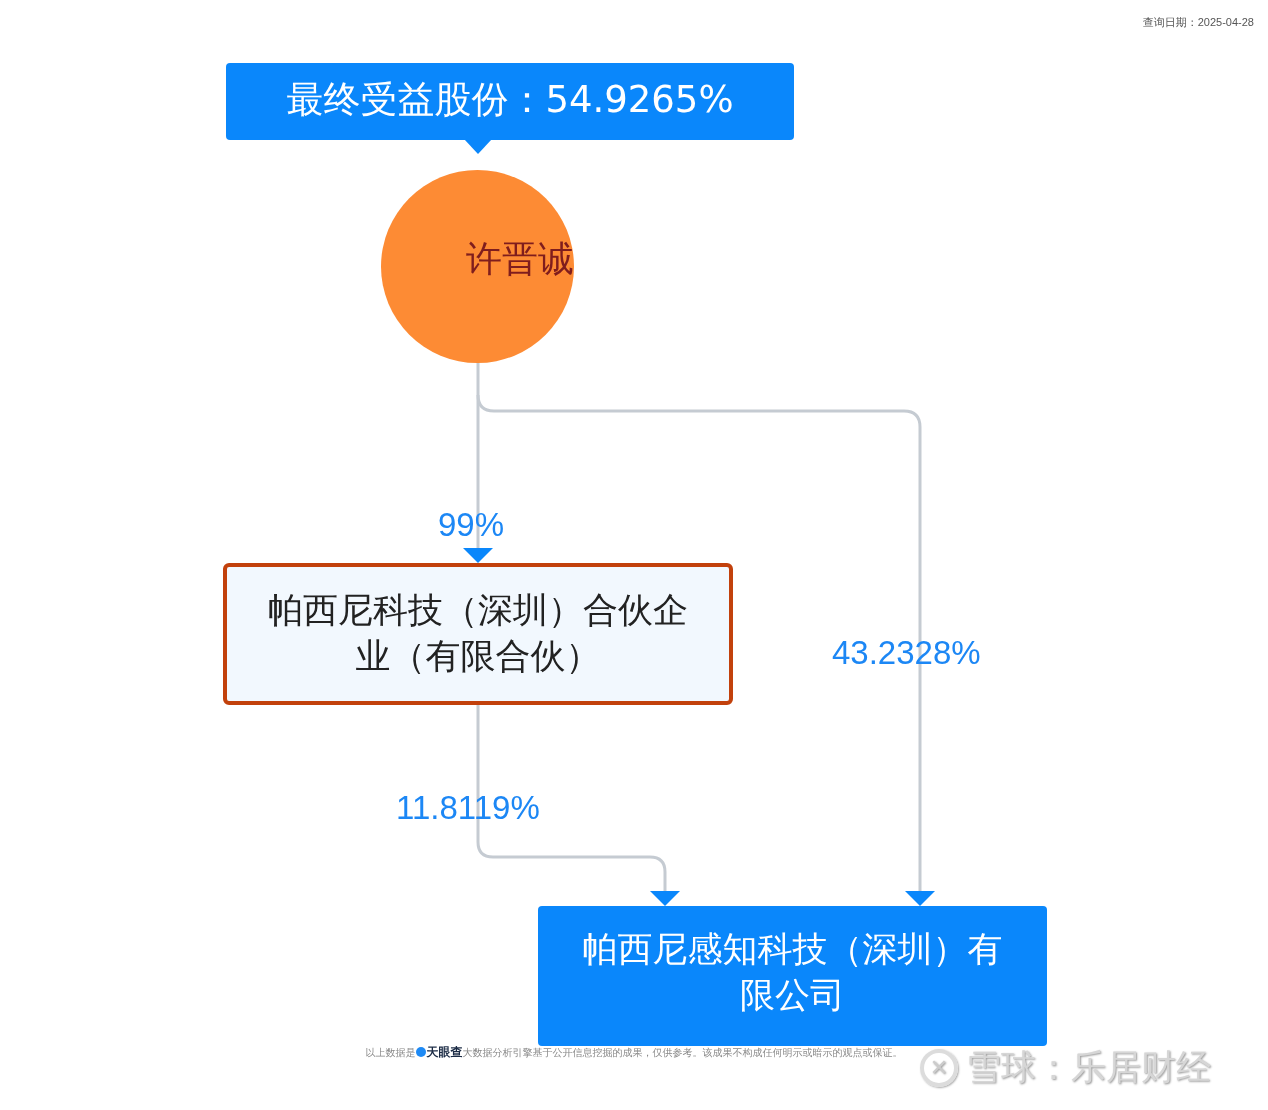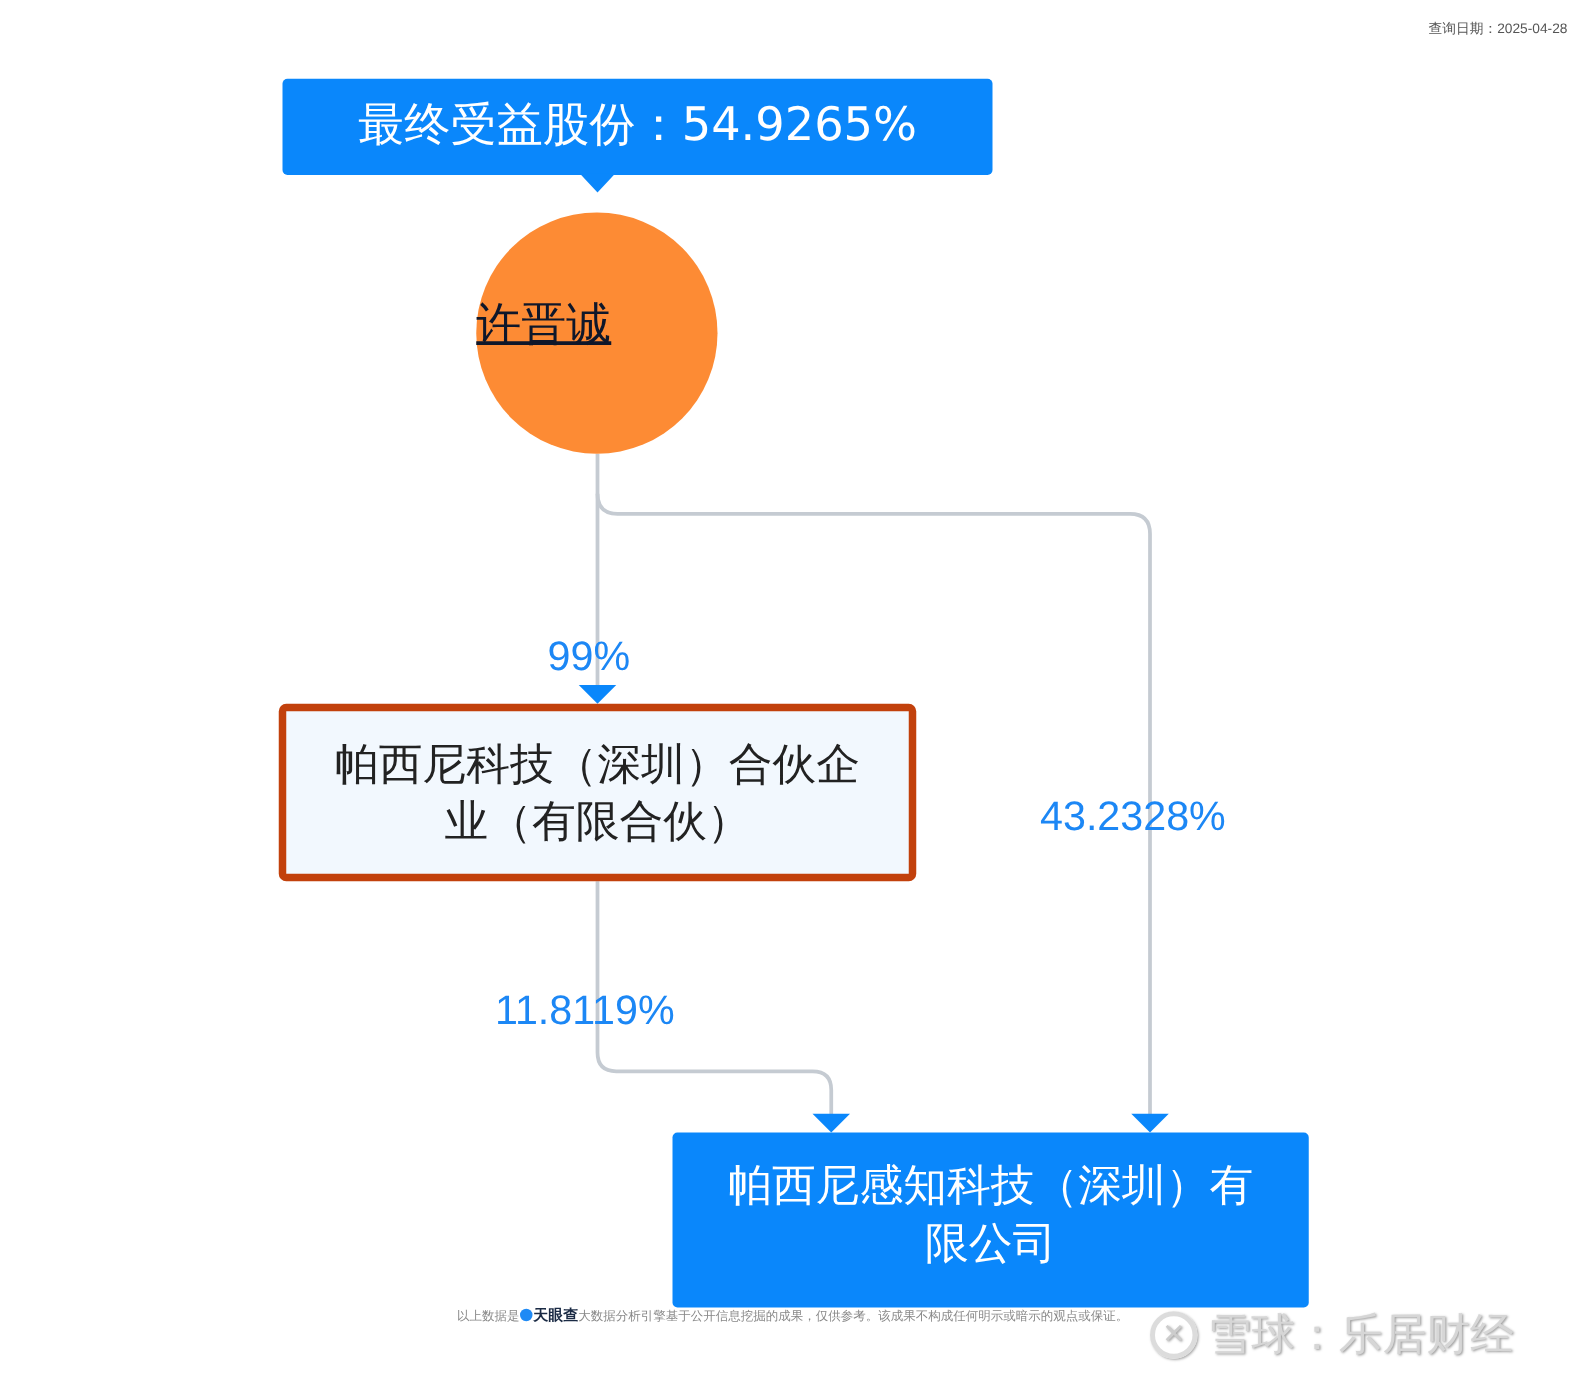--- a/index.html
+++ b/index.html
@@ -5,22 +5,22 @@
     html, body { margin: 0; padding: 0; background: #ffffff; }
     body { width: 1268px; height: 1110px; position: relative; overflow: hidden;
            font-family: "DejaVu Sans", "Liberation Sans", sans-serif; }
     .abs { position: absolute; }
     #query-date { right: 14px; top: 15px; font-size: 11px; color: #555; font-family: Liberation Sans, sans-serif; }
     #benefit-box { left: 226px; top: 63px; width: 568px; height: 77px; background: #0a87fb; border-radius: 4px;
                    color: #fff; font-size: 37px; display: flex; align-items: center; justify-content: center; box-sizing: border-box; padding-bottom: 4px; }
     #benefit-pointer { left: 464px; top: 139px; width: 0; height: 0;
                        border-left: 14px solid transparent; border-right: 14px solid transparent; border-top: 15px solid #0a87fb; }
     #person-node { left: 381px; top: 170px; width: 193px; height: 193px; border-radius: 50%; background: #fd8b34;
-                   color: #0f172a; font-size: 36px; display: flex; align-items: center; justify-content: flex-start; box-sizing: border-box; padding-bottom: 14px; text-decoration: underline; }
-    #partnership-node { left: 223px; top: 563px; width: 510px; height: 142px; background: #f2f8fe; border: 6px solid #c2410c;
+                   color: #7f1d1d; font-size: 36px; display: flex; align-items: center; justify-content: flex-end; box-sizing: border-box; padding-bottom: 14px; }
+    #partnership-node { left: 223px; top: 563px; width: 510px; height: 142px; background: #f2f8fe; border: 4px solid #c2410c;
                         border-radius: 6px; box-sizing: border-box; color: #222; font-size: 35px; line-height: 46px;
                         text-align: center; padding: 20px 20px 0 20px; }
     #company-node { left: 538px; top: 906px; width: 509px; height: 140px; background: #0a87fb; border-radius: 4px;
                     color: #ffffff; font-size: 35px; line-height: 46px; text-align: center; box-sizing: border-box; padding: 20px 20px 0 20px; }
     .pct { font-family: "Liberation Sans", sans-serif; color: #1c87f5; font-size: 33px; background: transparent; }
     #pct-99 { left: 438px; top: 506px; }
     #pct-43 { left: 832px; top: 634px; }
     #pct-11 { left: 396px; top: 789px; }
     #watermark { left: 920px; top: 1044px; font-size: 35px; color: #d6d6d6; text-shadow: 1px 1px 2px #999; display: flex; align-items: center; gap: 8px; }
     #watermark .logo { width: 38px; height: 38px; border: 4px solid #dcdcdc; border-radius: 50%; box-sizing: border-box;

